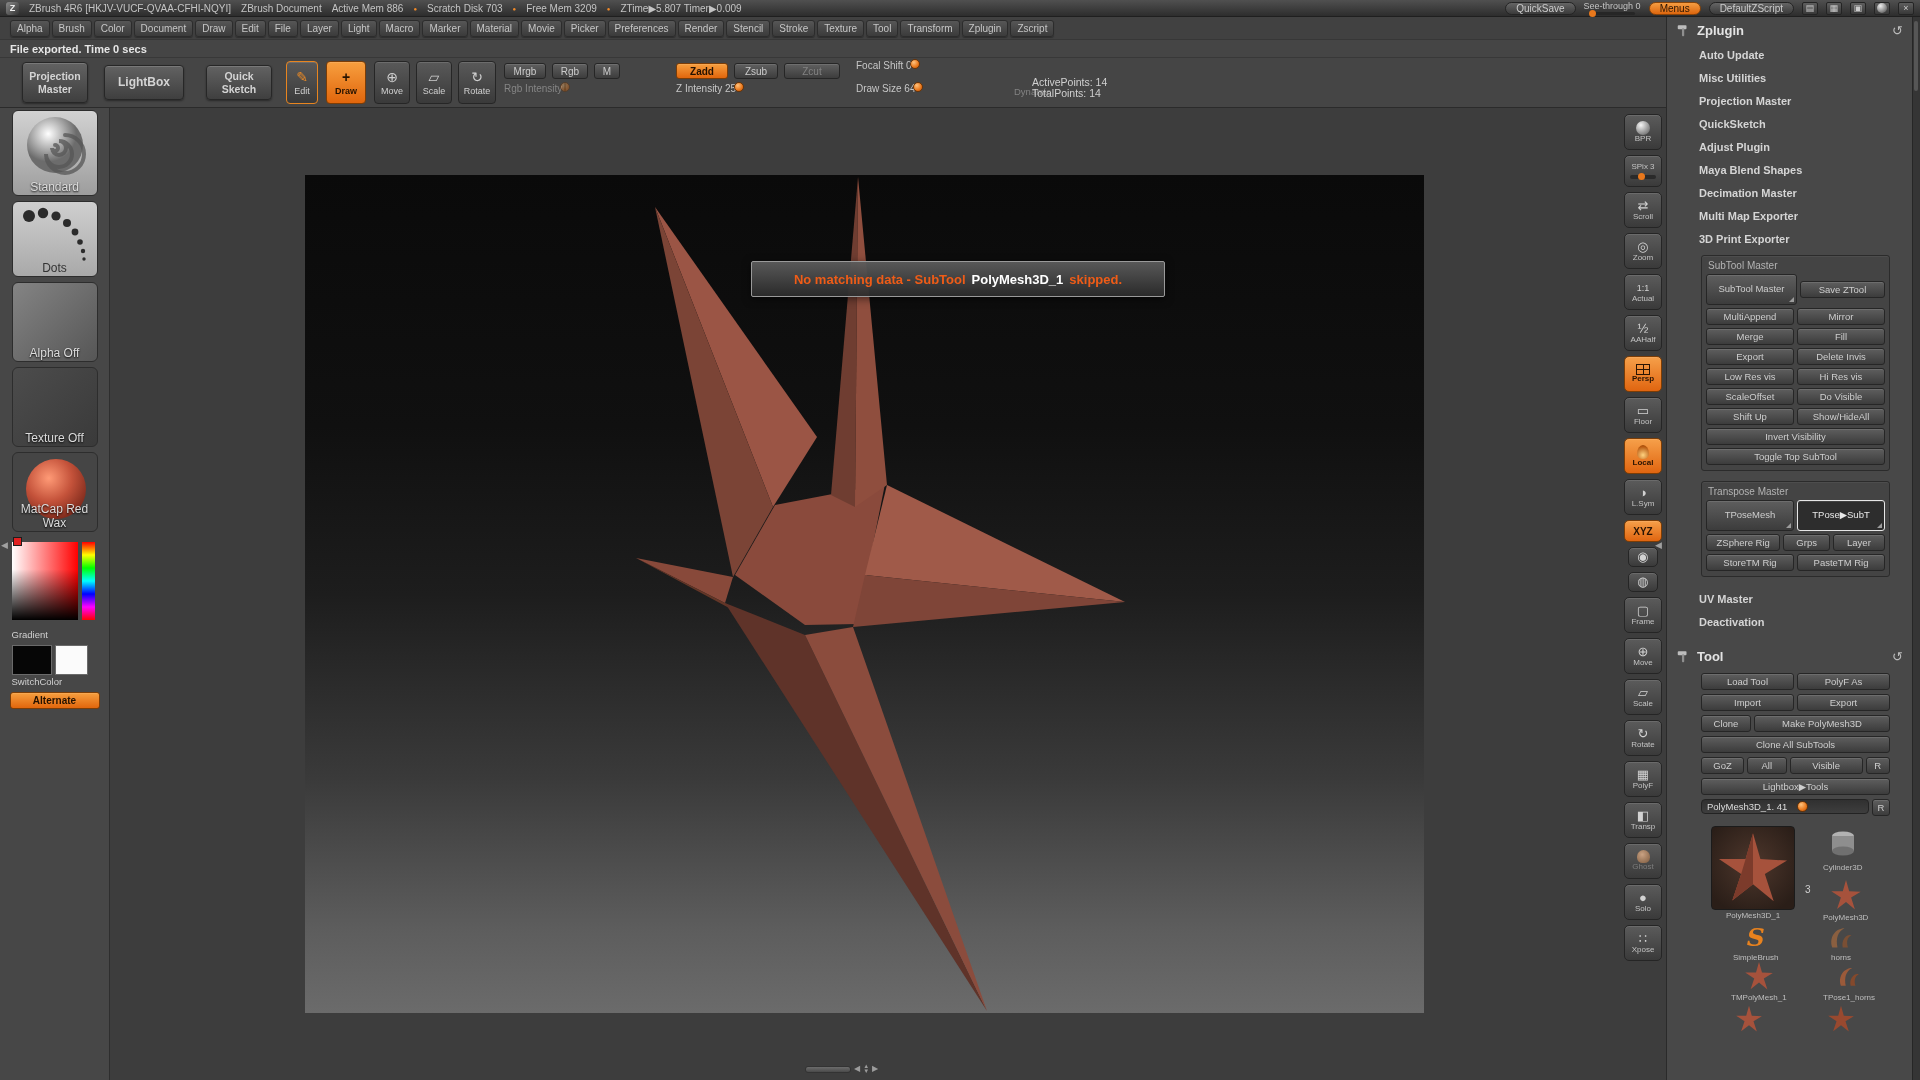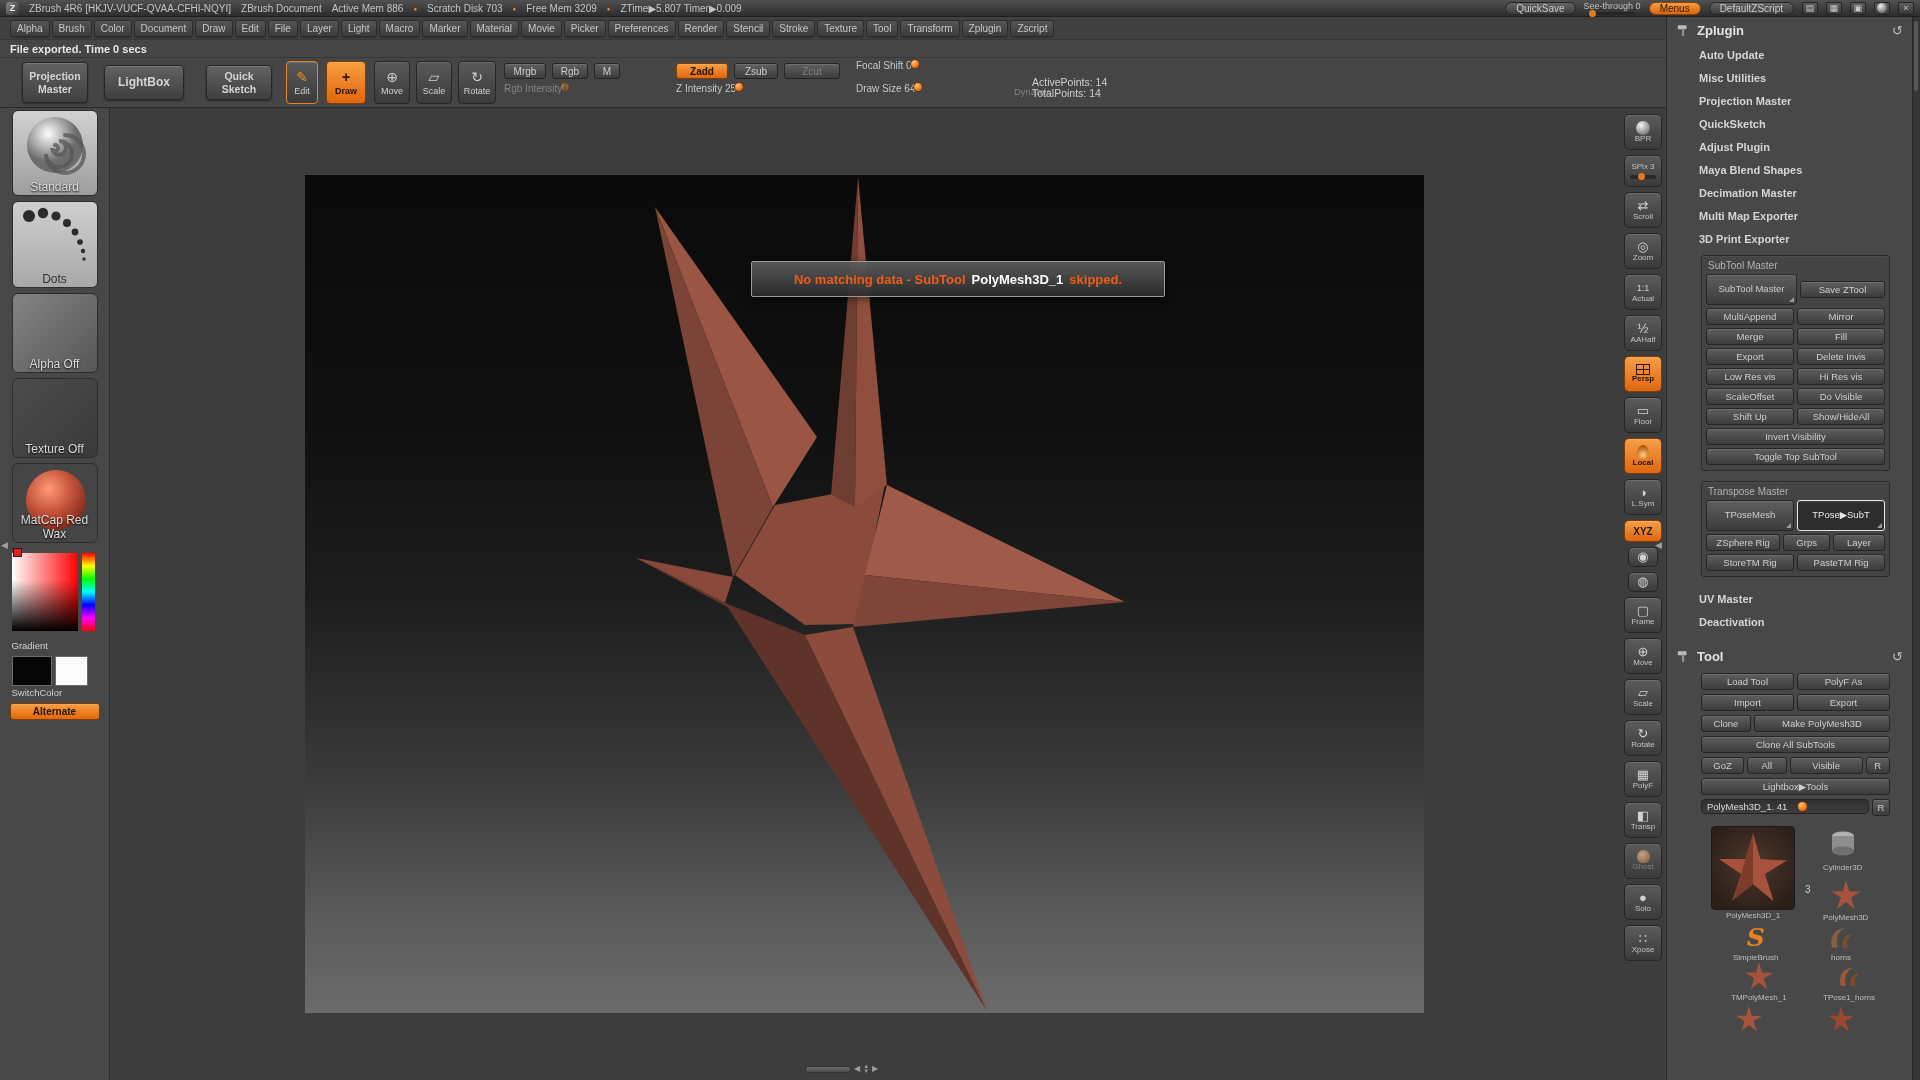--- a/index.html
+++ b/index.html
@@ -240,21 +240,21 @@
             <stop offset="0%" stop-color="#ffffff"></stop>
             <stop offset="60%" stop-color="#a8a8a8"></stop>
             <stop offset="100%" stop-color="#6c6c6c"></stop>
           </radialGradient>
         </defs>
       <path d="M42 34 a3 3 0 1 1 -3 3 a7 7 0 1 0 7 -7 a13 13 0 1 1 -13 13 a19 19 0 1 0 19 -19" fill="none" stroke="#555" stroke-width="4" stroke-linecap="round" opacity=".75"></path>
     </svg>
     <div class="pal-label">Standard</div>
   </div>
 
-  <div class="pal-thumb" style="height:87px;background:linear-gradient(#cfcfcf,#a9a9a9)">
+  <div class="pal-thumb" style="height:76px;background:linear-gradient(#cfcfcf,#a9a9a9)">
     <svg width="84" height="68" viewBox="0 0 84 68">
       <circle cx="16" cy="14" r="6" fill="#2b2b2b"></circle>
         <circle cx="30" cy="11" r="5.2" fill="#2b2b2b"></circle>
       <circle cx="43" cy="14" r="4.6" fill="#2b2b2b"></circle>
         <circle cx="54" cy="21" r="4" fill="#2b2b2b"></circle>
       <circle cx="62" cy="30" r="3.4" fill="#2b2b2b"></circle>
         <circle cx="67" cy="40" r="2.8" fill="#2b2b2b"></circle>
       <circle cx="70" cy="49" r="2.2" fill="#2b2b2b"></circle>
         <circle cx="71" cy="57" r="1.7" fill="#2b2b2b"></circle>
     </svg>

